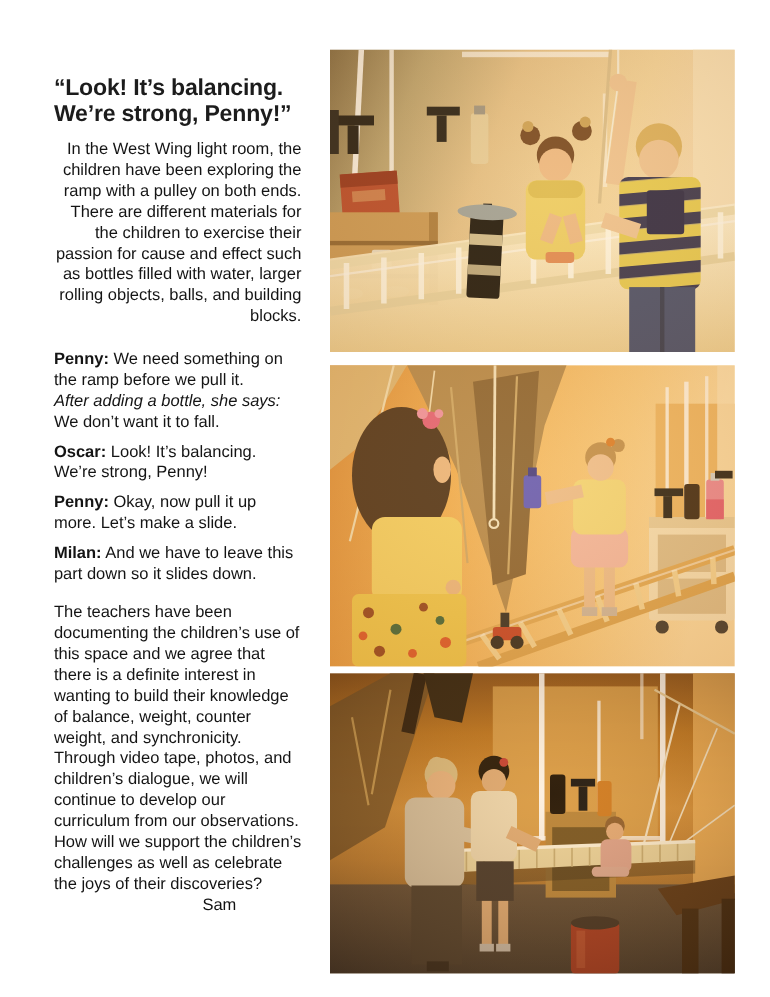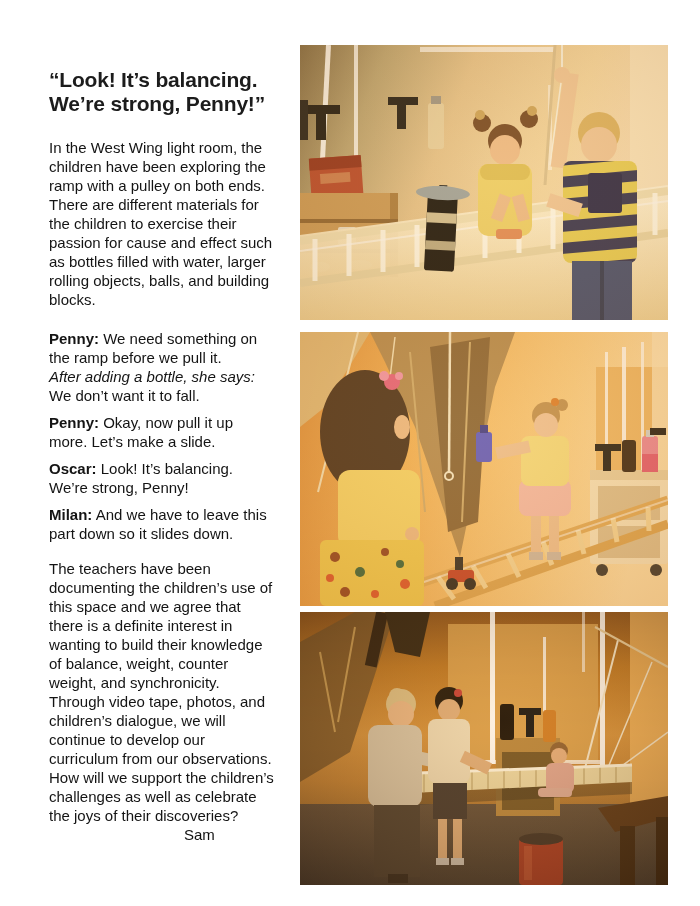--- a/index.html
+++ b/index.html
@@ -6,21 +6,21 @@
   body{
     width:700px;height:906px;position:relative;overflow:hidden;
     background:#ffffff;color:#111;
     font-family:"Liberation Sans", sans-serif;
   }
   .page{position:absolute;inset:0;padding-left:40px;}
   .text-col{position:absolute;left:49px;top:68px;width:225px;}
   .headline{font-size:21px;line-height:24px;font-weight:700;color:#1c1c1c;letter-spacing:-0.2px;}
   .attribution{font-size:15px;line-height:19px;color:#1c1c1c;}
   .para{font-size:15px;line-height:19px;color:#141414;margin:0;}
-  .intro{margin-top:22px;}
+  .intro{margin-top:10px;text-align:right;}
   .dlg{margin-top:8px;}
   .dlg-first{margin-top:20px;}
   .aside-italic{font-style:italic;}
   .closing{margin-top:16px;white-space:pre-wrap;}
   .signature{font-size:15px;line-height:19px;padding-left:135px;}
   figure.photo{position:absolute;left:300px;width:368px;margin:0;padding:0;}
   #photo-1{top:45px;height:275px;}
   #photo-2{top:332px;height:274px;}
   #photo-3{top:612px;height:273px;}
   figure.photo svg{display:block;width:100%;height:100%;}
@@ -33,23 +33,23 @@
   <div class="text-col">
     <div class="headline">
       <div>“Look! It’s balancing.</div>
       <div>We’re strong, Penny!”</div>
     </div>
 
     <p class="para intro">In the West Wing light room, the children have been exploring the ramp with a pulley on both ends. There are different materials for the children to exercise their passion for cause and effect such as bottles filled with water, larger rolling objects, balls, and building blocks.</p>
 
     <p class="para dlg dlg-first"><strong>Penny:</strong> <span>We need something on the ramp before we pull it.</span><br><em class="aside-italic">After adding a bottle, she says:</em><br><span>We don’t want it to fall.</span></p>
 
+    <p class="para dlg"><strong>Oscar:</strong> <span>Look! It’s balancing. We’re strong, Penny!</span></p>
+
     <p class="para dlg"><strong>Penny:</strong> <span>Okay, now pull it up more. Let’s make a slide.</span></p>
-
-    <p class="para dlg"><strong>Oscar:</strong> <span>Look! It’s balancing. We’re strong, Penny!</span></p>
 
     <p class="para dlg"><strong>Milan:</strong> <span>And we have to leave this part down so it slides down.</span></p>
 
     <p class="para closing">The teachers have been documenting the children’s use of this space and we agree that there is a definite interest in wanting to build their knowledge of balance, weight, counter weight, and synchronicity. Through video tape, photos, and children’s dialogue, we will continue to develop our curriculum from our observations.  How will we support the children’s challenges as well as celebrate the joys of their discoveries?</p>
     <div class="signature">Sam</div>
   </div>
 
   <figure class="photo" id="photo-1" aria-label="Two children raise a clear rung ramp with a pulley in the light room; a black bottle balances on the ramp">
     <svg viewBox="0 0 368 275" preserveAspectRatio="none">
       <defs>

